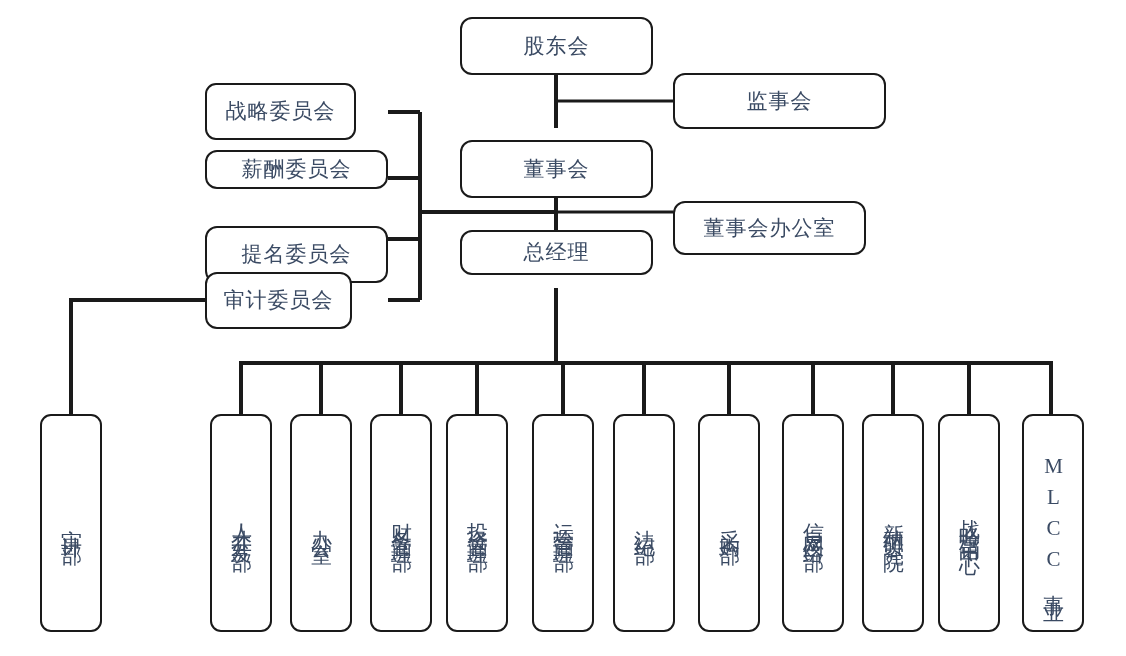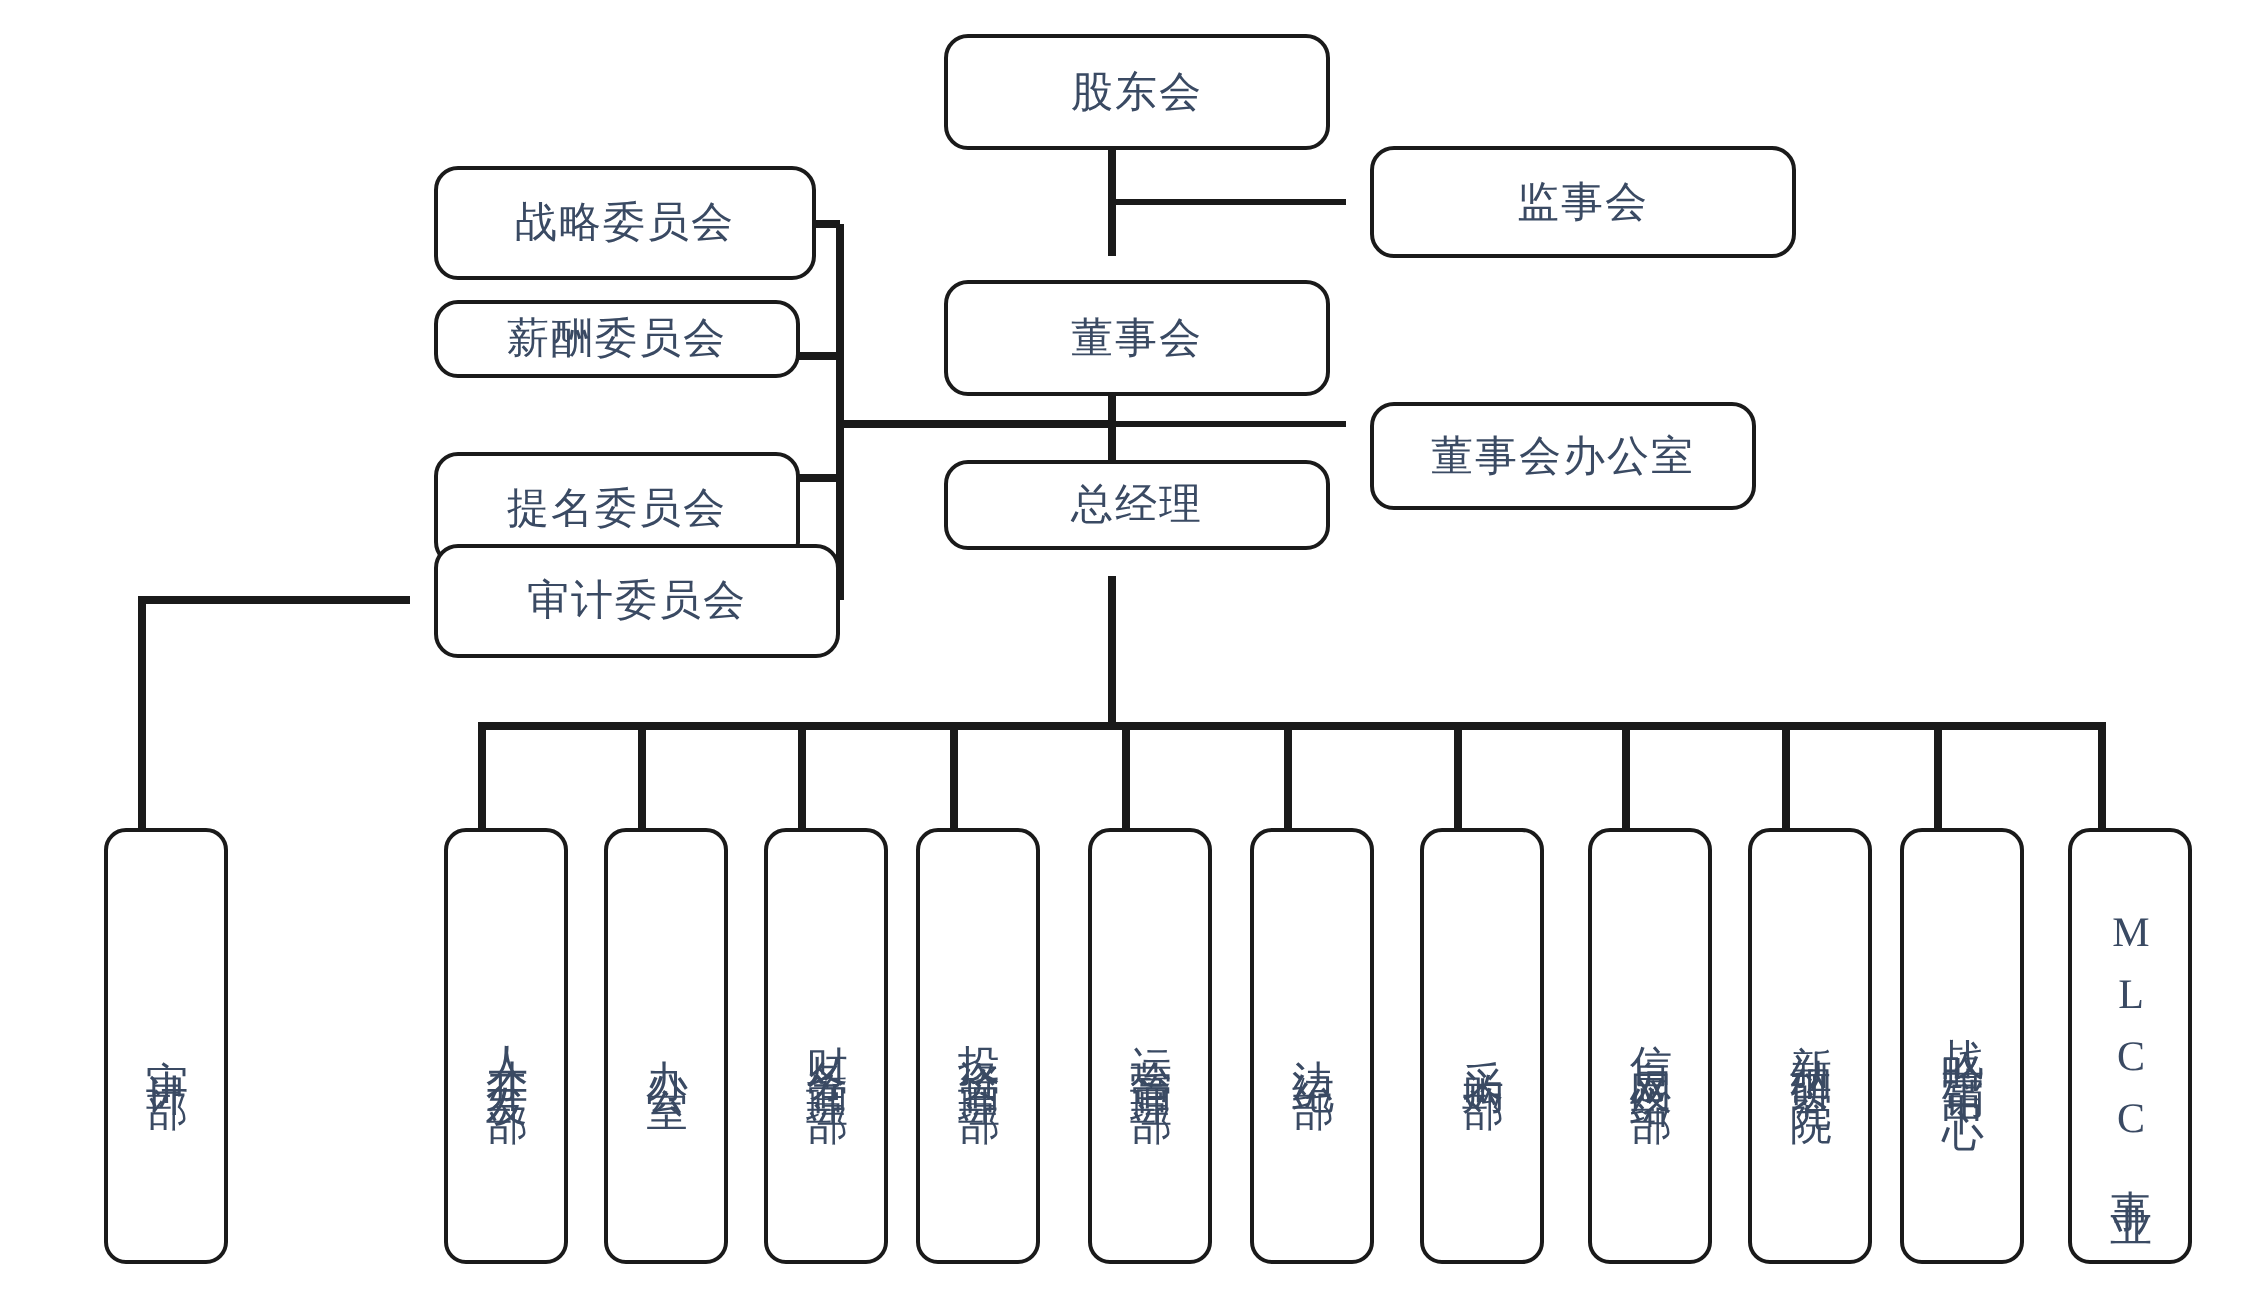--- a/index.html
+++ b/index.html
@@ -28,21 +28,20 @@
   .node {
     position: absolute;
     box-sizing: border-box;
     background: #ffffff;
     border: 2px solid #1a1a1a;
     border-radius: 12px;
     display: flex;
     align-items: center;
     justify-content: center;
     z-index: 3;
-    margin-left: 12px;
   }
   .node .lbl {
     color: #3a4a63;
     font-size: 21px;
     letter-spacing: 1px;
     line-height: 1.18;
     text-align: center;
     white-space: nowrap;
   }
   .node.vert {
@@ -116,30 +115,30 @@
   </div>
 
   <div class="node" style="left:673px;top:201px;width:193px;height:54px;">
     <span class="lbl">董事会办公室</span>
   </div>
 
   <div class="node" style="left:460px;top:230px;width:193px;height:45px;">
     <span class="lbl">总经理</span>
   </div>
 
-  <div class="node" style="left:205px;top:83px;width:191px;height:57px;">
+  <div class="node" style="left:205px;top:83px;width:151px;height:57px;border-radius:11px;">
     <span class="lbl">战略委员会</span>
   </div>
   <div class="node" style="left:205px;top:150px;width:183px;height:39px;">
     <span class="lbl">薪酬委员会</span>
   </div>
   <div class="node" style="left:205px;top:226px;width:183px;height:57px;">
     <span class="lbl">提名委员会</span>
   </div>
-  <div class="node" style="left:205px;top:272px;width:203px;height:57px;">
+  <div class="node" style="left:205px;top:272px;width:147px;height:57px;">
     <span class="lbl">审计委员会</span>
   </div>
 
   <div class="node vert" style="left:40px;top:414px;width:62px;height:218px;">
     <span class="lbl">审计部</span>
   </div>
 
   <div class="node vert" style="left:210px;top:414px;width:62px;height:218px;">
     <span class="lbl">人才开发部</span>
   </div>

